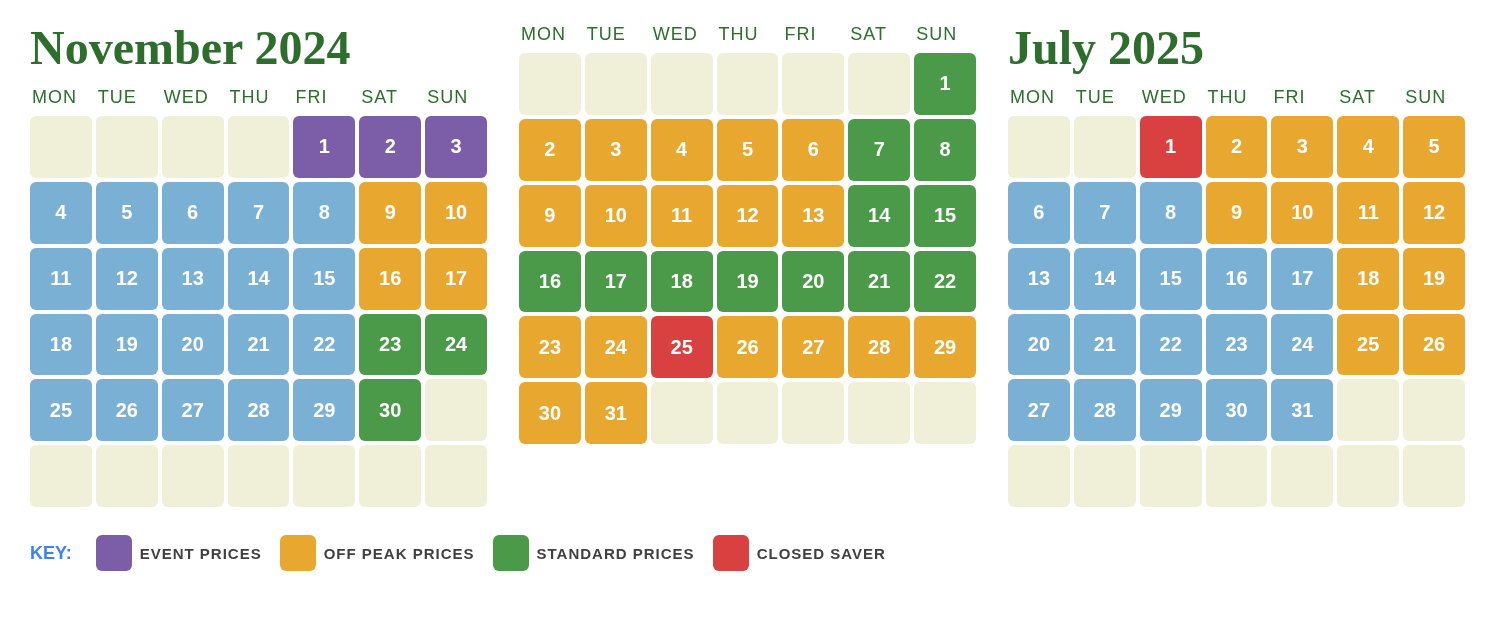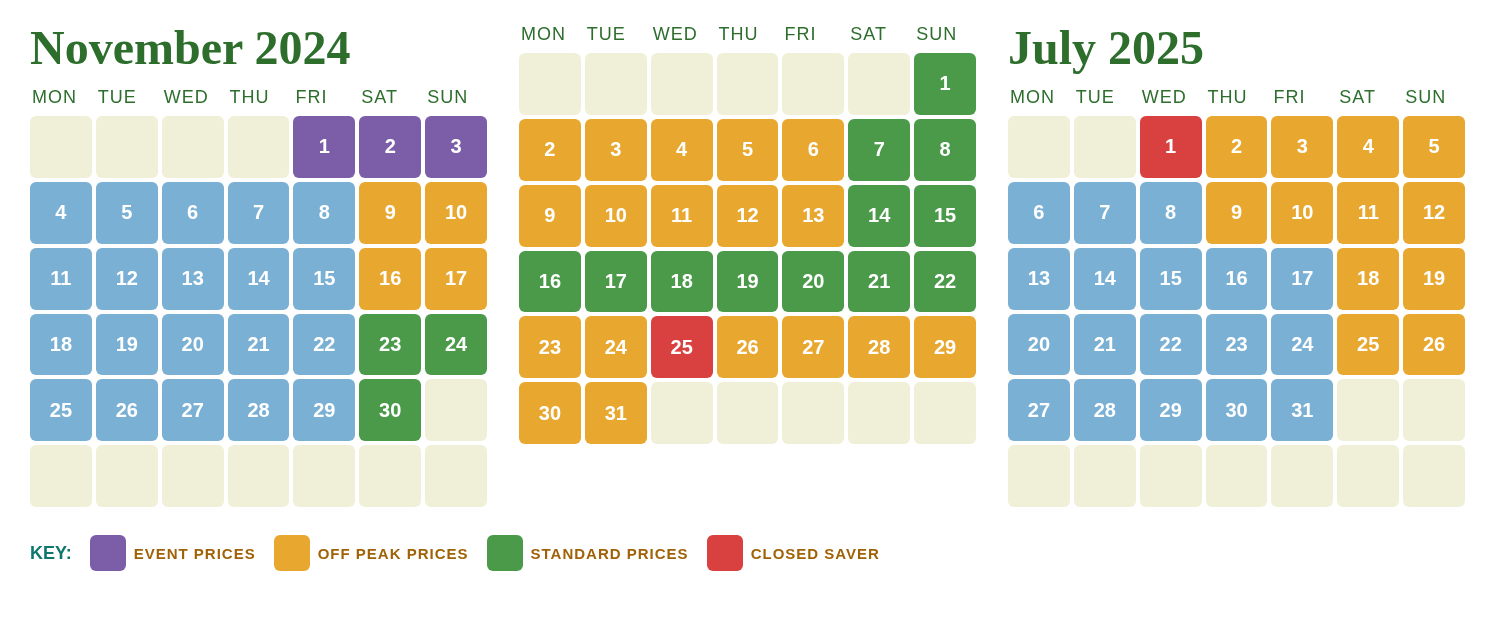--- a/index.html
+++ b/index.html
@@ -61,37 +61,38 @@
     .key-section {
       display: flex;
       align-items: center;
       gap: 18px;
       margin-top: 28px;
       flex-wrap: wrap;
     }
     .key-label {
       font-weight: bold;
       font-size: 18px;
-      color: #0f766e;
+      color: #3b82f6;
+      margin-right: 6px;
     }
     .key-item {
       display: flex;
       align-items: center;
       gap: 8px;
     }
     .key-swatch {
       width: 36px;
       height: 36px;
       border-radius: 6px;
       flex-shrink: 0;
     }
     .key-text {
       font-weight: bold;
       font-size: 15px;
-      color: #a16207;
+      color: #404040;
       letter-spacing: 1px;
       white-space: nowrap;
     }
     .key-swatch.event { background: #7b5ea7; }
     .key-swatch.standard { background: #4a9a4a; }
     .key-swatch.offpeak { background: #e8a830; }
     .key-swatch.weekday { background: #7ab0d4; }
     .key-swatch.closed { background: #d94040; }
   </style>
 </head>

